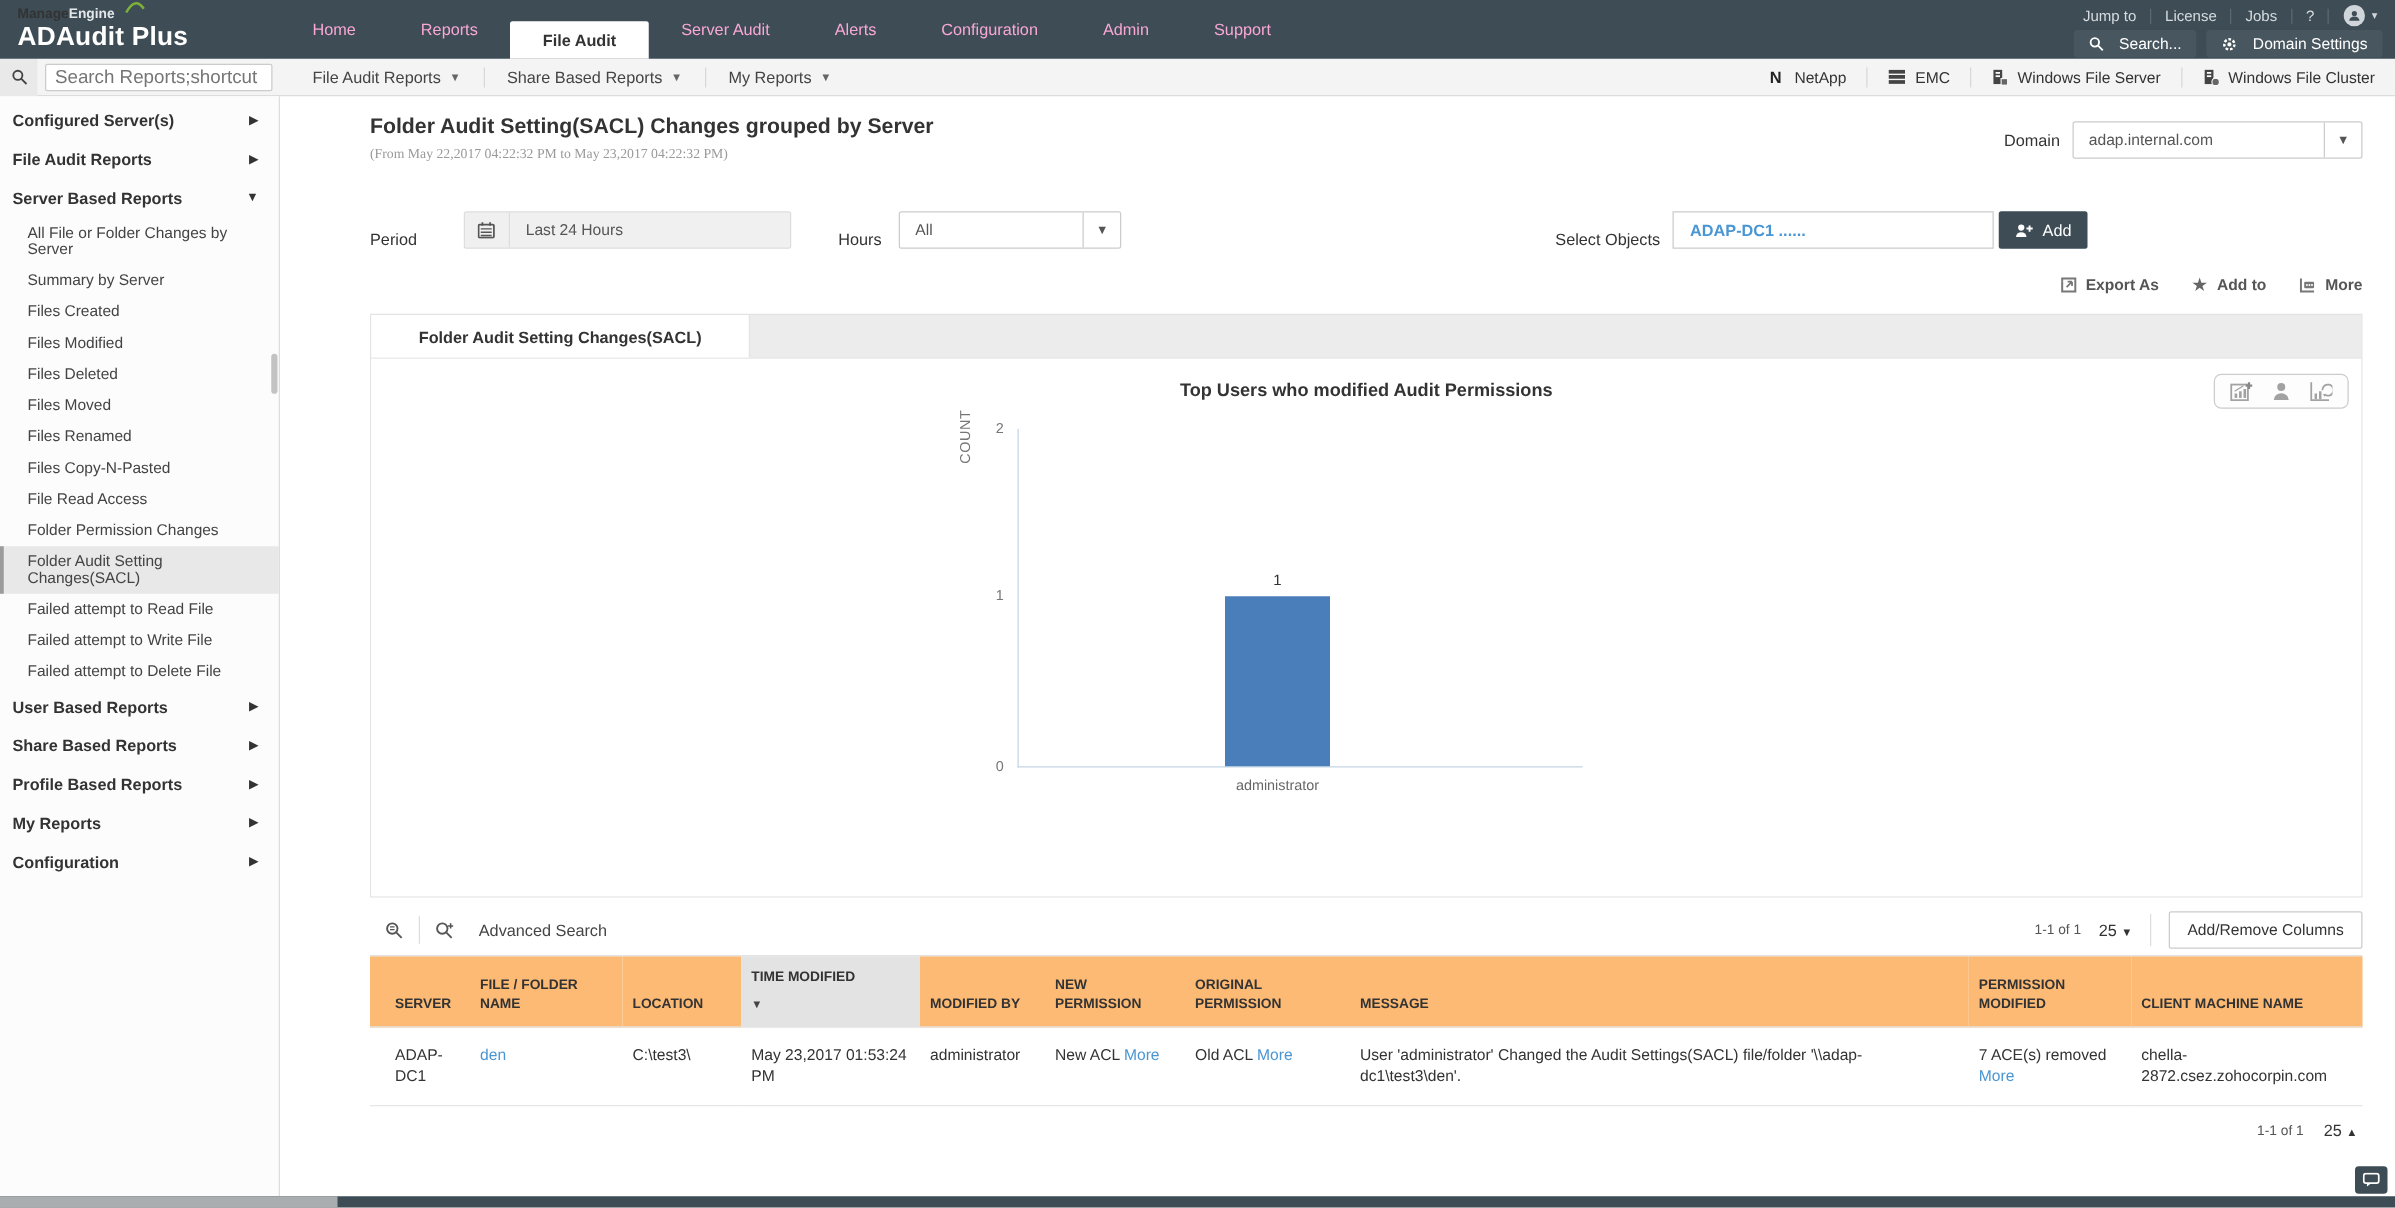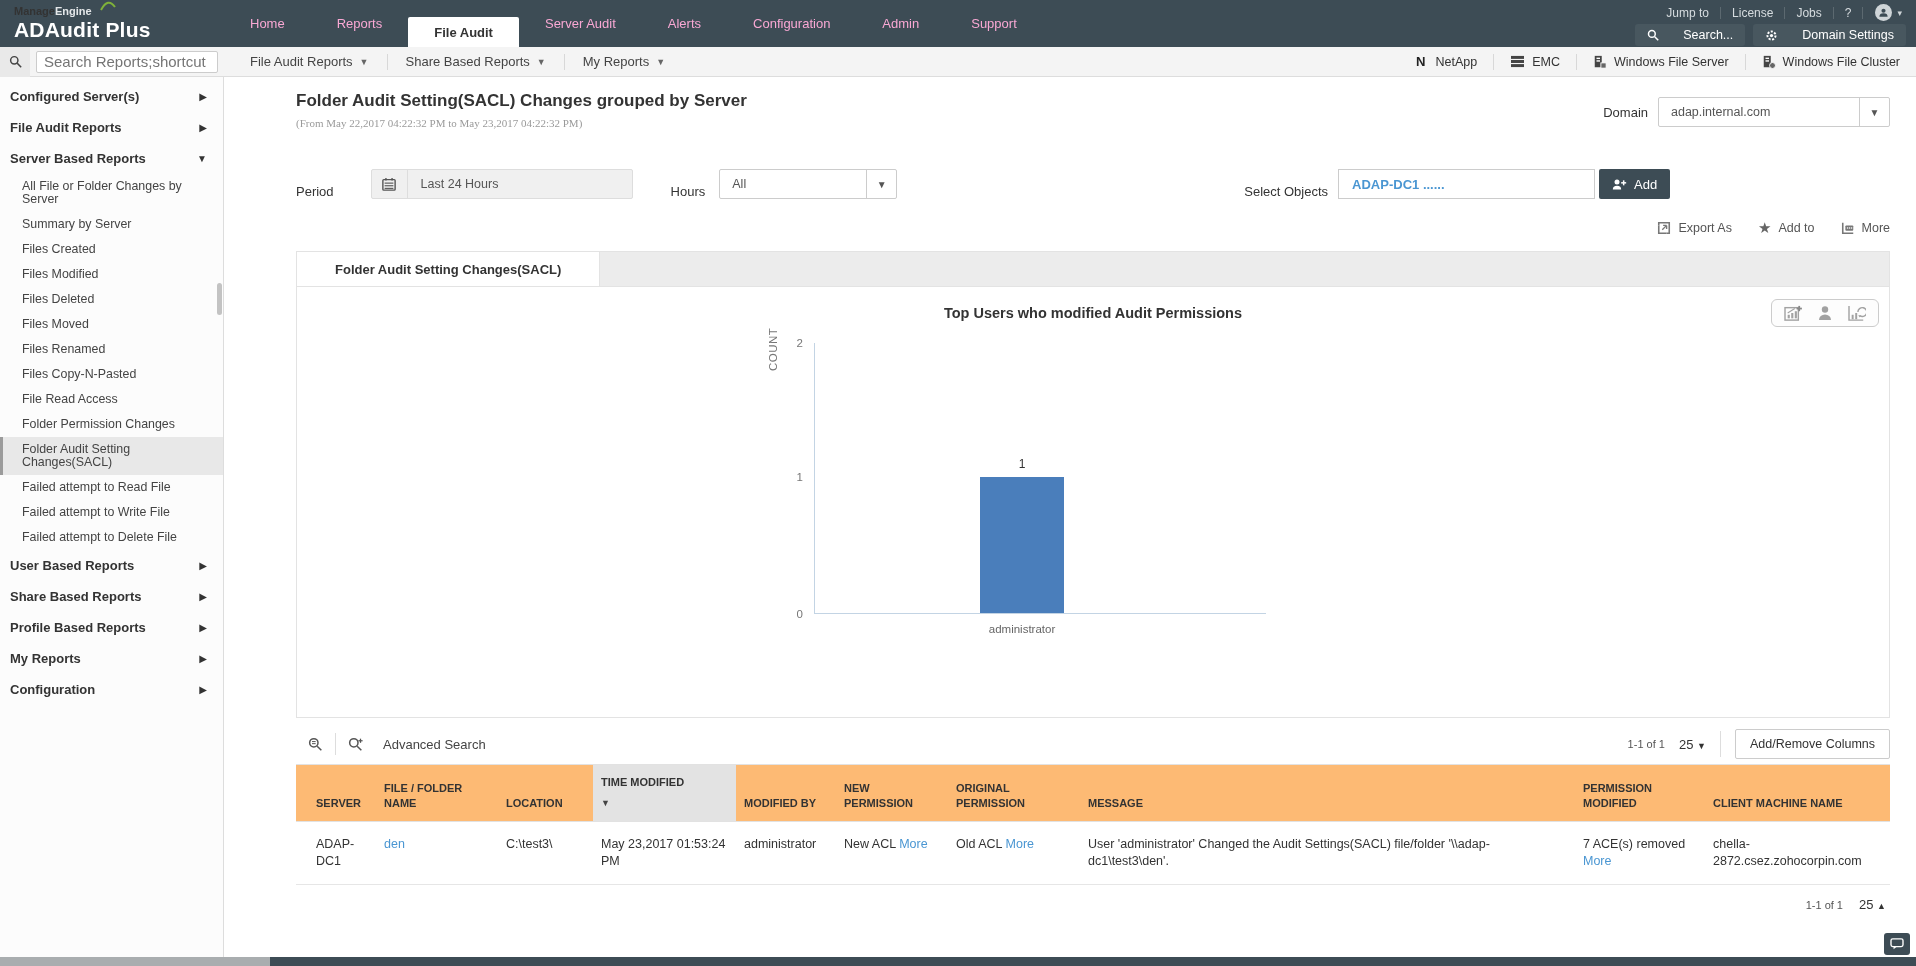--- a/index.html
+++ b/index.html
@@ -17,21 +17,21 @@
   .nav-item { color:#f9a8d4; font-size:13px; padding:0 26px; height:47px; display:flex; align-items:center; cursor:pointer; }
   .nav-item.active { background:#fff; color:#333; font-weight:bold; height:30px; align-self:flex-end; border-radius:2px 2px 0 0; }
   .top-right { position:absolute; right:10px; top:0; text-align:right; }
   .top-links { display:flex; justify-content:flex-end; align-items:center; height:21px; margin-top:2px; }
   .top-links a { color:#d6dcdf; font-size:12px; text-decoration:none; padding:0 11px; cursor:pointer; }
   .top-links .sep { width:1px; height:12px; background:#5c6970; }
   .avatar-wrap { display:flex; align-items:center; gap:5px; padding:0 4px 0 12px; cursor:pointer; }
   .avatar-circle { width:17px; height:17px; border-radius:50%; background:#cfd5d8; display:flex; align-items:center; justify-content:center; }
   .caret-down-sm { color:#cfd5d8; font-size:9px; }
   .top-buttons { display:flex; gap:8px; justify-content:flex-end; margin-top:1px; }
-  .top-btn { background:#48575f; color:#fff; font-size:12.5px; border:none; border-radius:3px; padding:4px 12px; display:flex; align-items:center; gap:24px; cursor:pointer; }
+  .top-btn { background:#48575f; color:#fff; font-size:12.5px; border:none; border-radius:3px; padding:4px 12px; display:flex; align-items:center; gap:12px; cursor:pointer; }
 
   
   .toolbar { height:30px; background:#f4f4f4; border-bottom:1px solid #ddd; display:flex; align-items:center; }
   .tb-search-icon { width:30px; height:30px; background:#e9e9e9; display:flex; align-items:center; justify-content:center; cursor:pointer; }
   .tb-search-input { width:182px; height:22px; margin-left:6px; border:1px solid #ccc; border-radius:2px; font-size:15px; padding:0 7px; color:#555; font-family:inherit; }
   .tb-menus { display:flex; align-items:center; margin-left:14px; height:100%; }
   .tb-menu { font-size:13px; color:#444; padding:0 18px; display:flex; align-items:center; gap:7px; height:100%; cursor:pointer; }
   .tb-sep { width:1px; height:16px; background:#d8d8d8; }
   .tb-right { margin-left:auto; display:flex; align-items:center; height:100%; }
   .tb-right .tb-menu { font-size:12.5px; color:#333; padding:0 16px; }
@@ -64,21 +64,21 @@
   .cal-seg { width:36px; height:100%; display:flex; align-items:center; justify-content:center; border-right:1px solid #ddd; }
   .period-val { font-size:12.5px; color:#555; padding-left:13px; }
   .hours-label { margin-left:38px; }
   .hours-select { margin-left:14px; }
   .hours-select .val { width:146px; }
   .so-label { margin-left:347px; }
   .so-field { margin-left:10px; width:257px; height:30px; border:1px solid #ccc; border-radius:0; display:flex; align-items:center; cursor:text; }
   .so-val { font-size:13px; font-weight:bold; color:var(--link); padding-left:13px; }
   .add-btn { margin-left:4px; height:30px; background:var(--topbar); color:#fff; font-size:13px; border:none; border-radius:2px; padding:0 13px; display:flex; align-items:center; gap:7px; cursor:pointer; }
 
-  .actions-row { display:flex; justify-content:flex-end; gap:26px; margin-top:20px; }
+  .actions-row { display:flex; justify-content:flex-end; gap:26px; margin-top:20px;font-weight:bold; }
   .action { display:flex; align-items:center; gap:7px; font-size:12.5px; color:#555; cursor:pointer; }
   .action .ic { color:#777; }
 
   
   .panel { margin-top:14px; border:1px solid #e3e3e3; }
   .tabstrip { height:35px; background:#ececec; display:flex; border-bottom:1px solid #e3e3e3; }
   .tab { background:#fff; font-size:13px; font-weight:bold; color:#333; padding:0 38px; display:flex; align-items:center; border-right:1px solid #e3e3e3; cursor:pointer; }
   .chart-area { position:relative; height:430px; background:#fff; }
   .chart-title { text-align:center; font-size:14.5px; font-weight:bold; color:#333; padding-top:18px; }
   .chart-tools { position:absolute; right:10px; top:12px; border:1px solid #ccc; border-radius:6px; background:#fdfdfd; display:flex; align-items:center; gap:15px; padding:5px 12px; }

